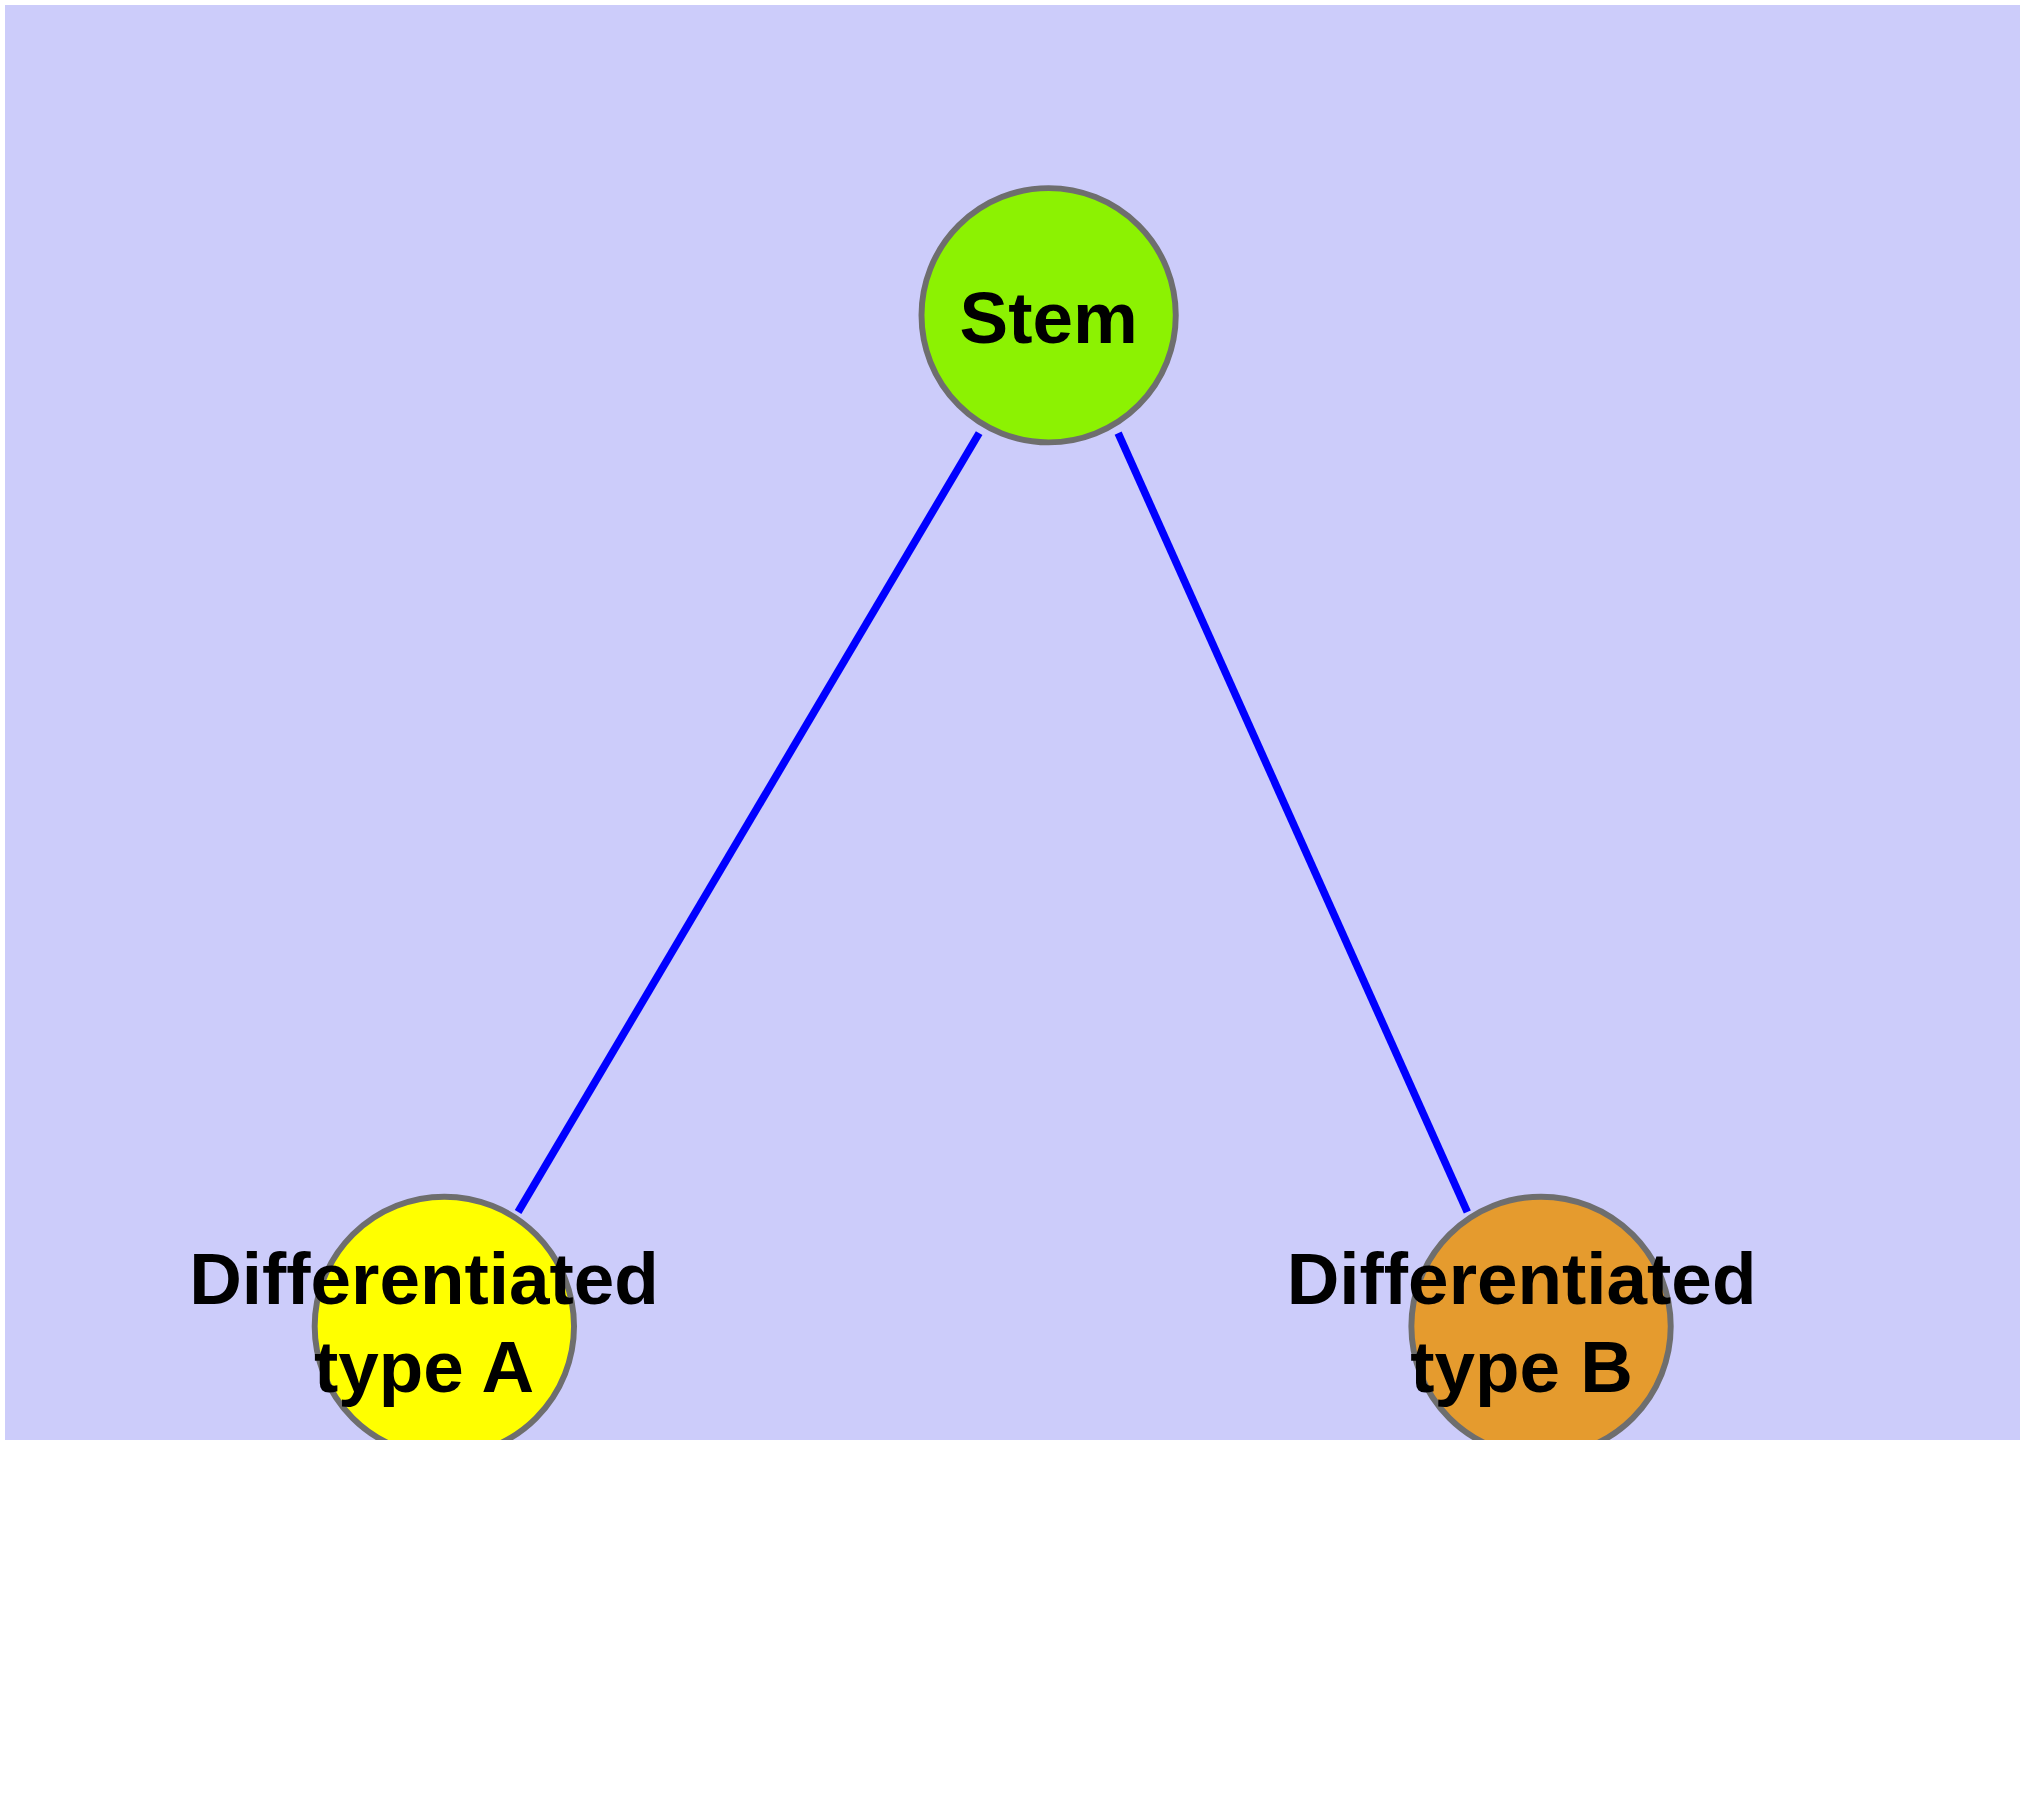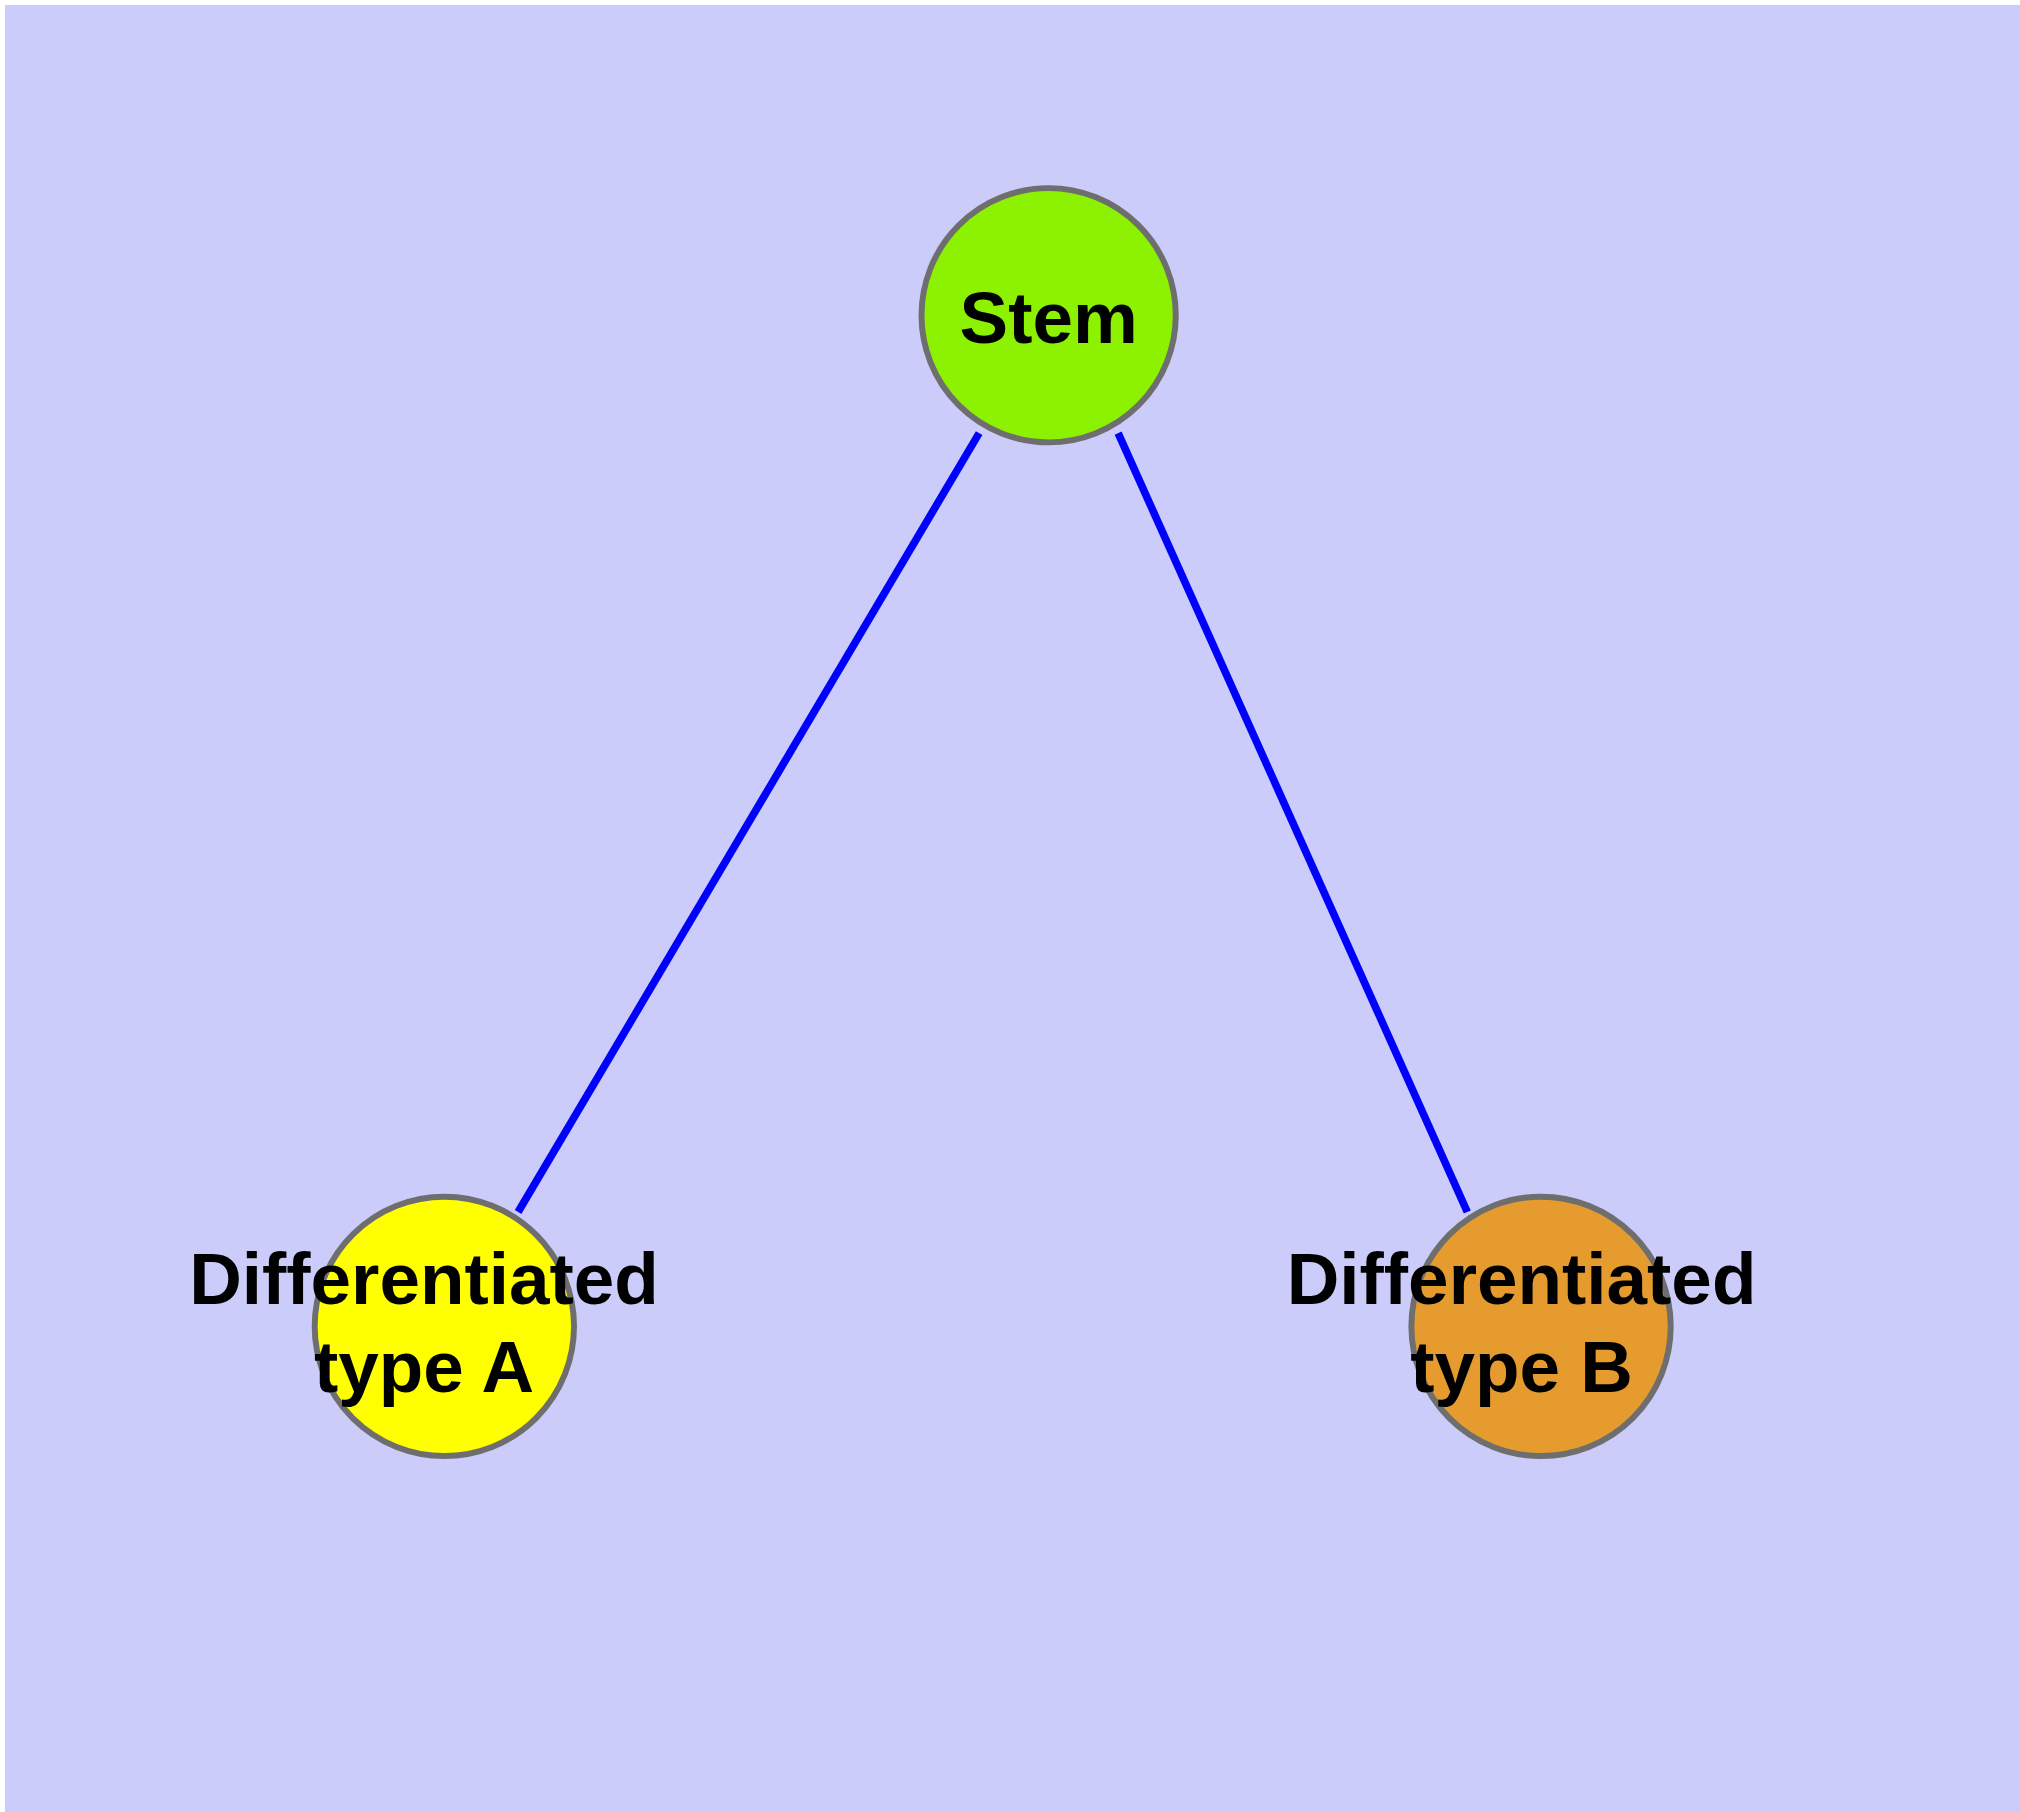--- a/index.html
+++ b/index.html
@@ -3,21 +3,21 @@
 <meta charset="utf-8">
 <style>
   html, body {
     margin: 0;
     padding: 0;
     background: #ffffff;
   }
   #canvas {
     position: relative;
     width: 2021px;
-    height: 1812px;
+    height: 1440px;
     overflow: hidden;
     background: #ffffff;
     font-family: "Liberation Sans", sans-serif;
   }
   #plot-bg {
     position: absolute;
     left: 5.1px;
     top: 5.1px;
     width: 2015px;
     height: 1807px;

